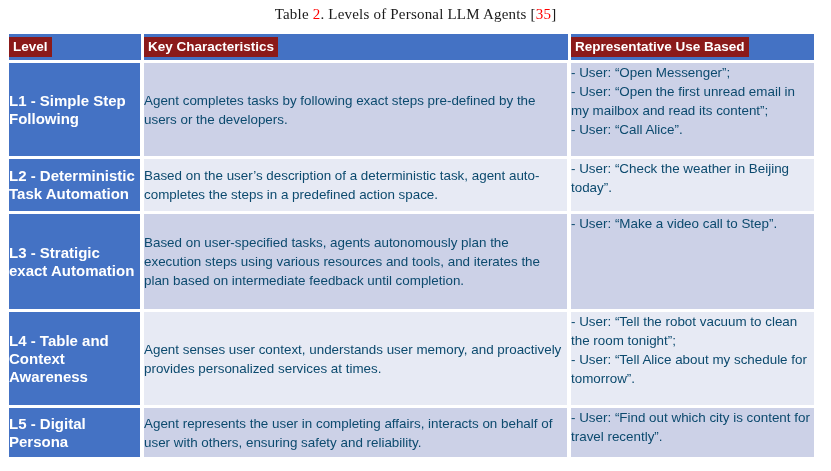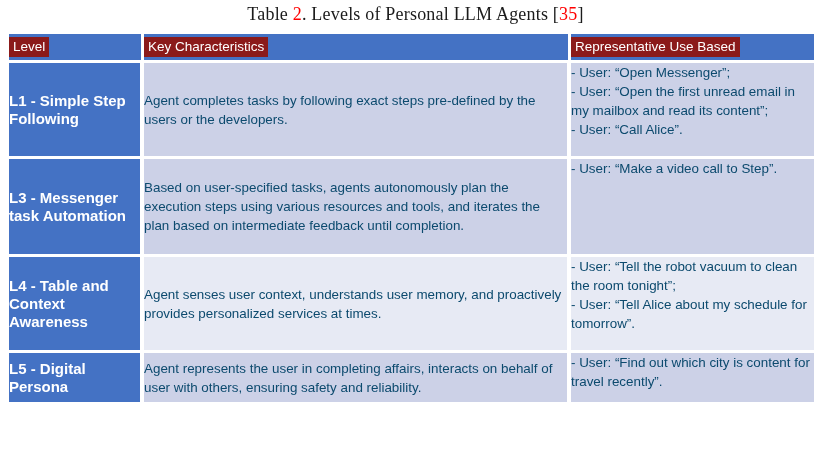--- a/index.html
+++ b/index.html
@@ -15,21 +15,21 @@
   }
 
   
   .table-caption {
     position: absolute;
     left: 0;
     top: 1px;
     width: 831px;
     text-align: center;
     font-family: "Liberation Serif", serif;
-    font-size: 18px;
+    font-size: 15px;
     line-height: 26px;
     color: #1b1b1b;
     letter-spacing: 0.2px;
     white-space: nowrap;
   }
   .cap-red { color: #ff0000; }
 
   
   .table-wrap {
     position: absolute;
@@ -66,21 +66,21 @@
     text-align: left;
     vertical-align: middle;
     padding: 0 0 0 4px;
     height: 28px;
   }
   th.hd:last-child { border-right-width: 1px; }
   .hd-chip {
     display: inline-block;
     background: #8b1a1a;
     color: #ffffff;
-    font-weight: normal;
+    font-weight: bold;
     font-size: 13.5px;
     line-height: 17px;
     padding: 1px 4px 2px 4px;
     white-space: nowrap;
   }
 
   
   td.lvl {
     background: #4472c4;
     color: #ffffff;
@@ -145,22 +145,27 @@
       </tr>
     </thead>
     <tbody>
       <tr class="r1 row-dark">
         <td class="lvl">L1 - Simple Step Following</td>
         <td class="body-cell key">Agent completes tasks by following exact steps pre-defined by the users or the developers.</td>
         <td class="body-cell top" style="white-space:pre-line">- User: “Open Messenger”;
 - User: “Open the first unread email in my mailbox and read its content”;
 - User: “Call Alice”.</td>
       </tr>
+      <tr class="r2 row-light">
+        <td class="lvl">L2 - Deterministic Task Automation</td>
+        <td class="body-cell key">Based on the user’s description of a deterministic task, agent auto-completes the steps in a predefined action space.</td>
+        <td class="body-cell top" style="white-space:pre-line">- User: “Check the weather in Beijing today”.</td>
+      </tr>
       <tr class="r3 row-dark">
-        <td class="lvl">L3 - Messenger task Automation</td>
+        <td class="lvl">L3 - Stratigic exact Automation</td>
         <td class="body-cell key">Based on user-specified tasks, agents autonomously plan the execution steps using various resources and tools, and iterates the plan based on intermediate feedback until completion.</td>
         <td class="body-cell top" style="white-space:pre-line">- User: “Make a video call to Step”.</td>
       </tr>
       <tr class="r4 row-light">
         <td class="lvl">L4 - Table and Context Awareness</td>
         <td class="body-cell key">Agent senses user context, understands user memory, and proactively provides personalized services at times.</td>
         <td class="body-cell top" style="white-space:pre-line">- User: “Tell the robot vacuum to clean the room tonight”;
 - User: “Tell Alice about my schedule for tomorrow”.</td>
       </tr>
       <tr class="r5 row-dark">

